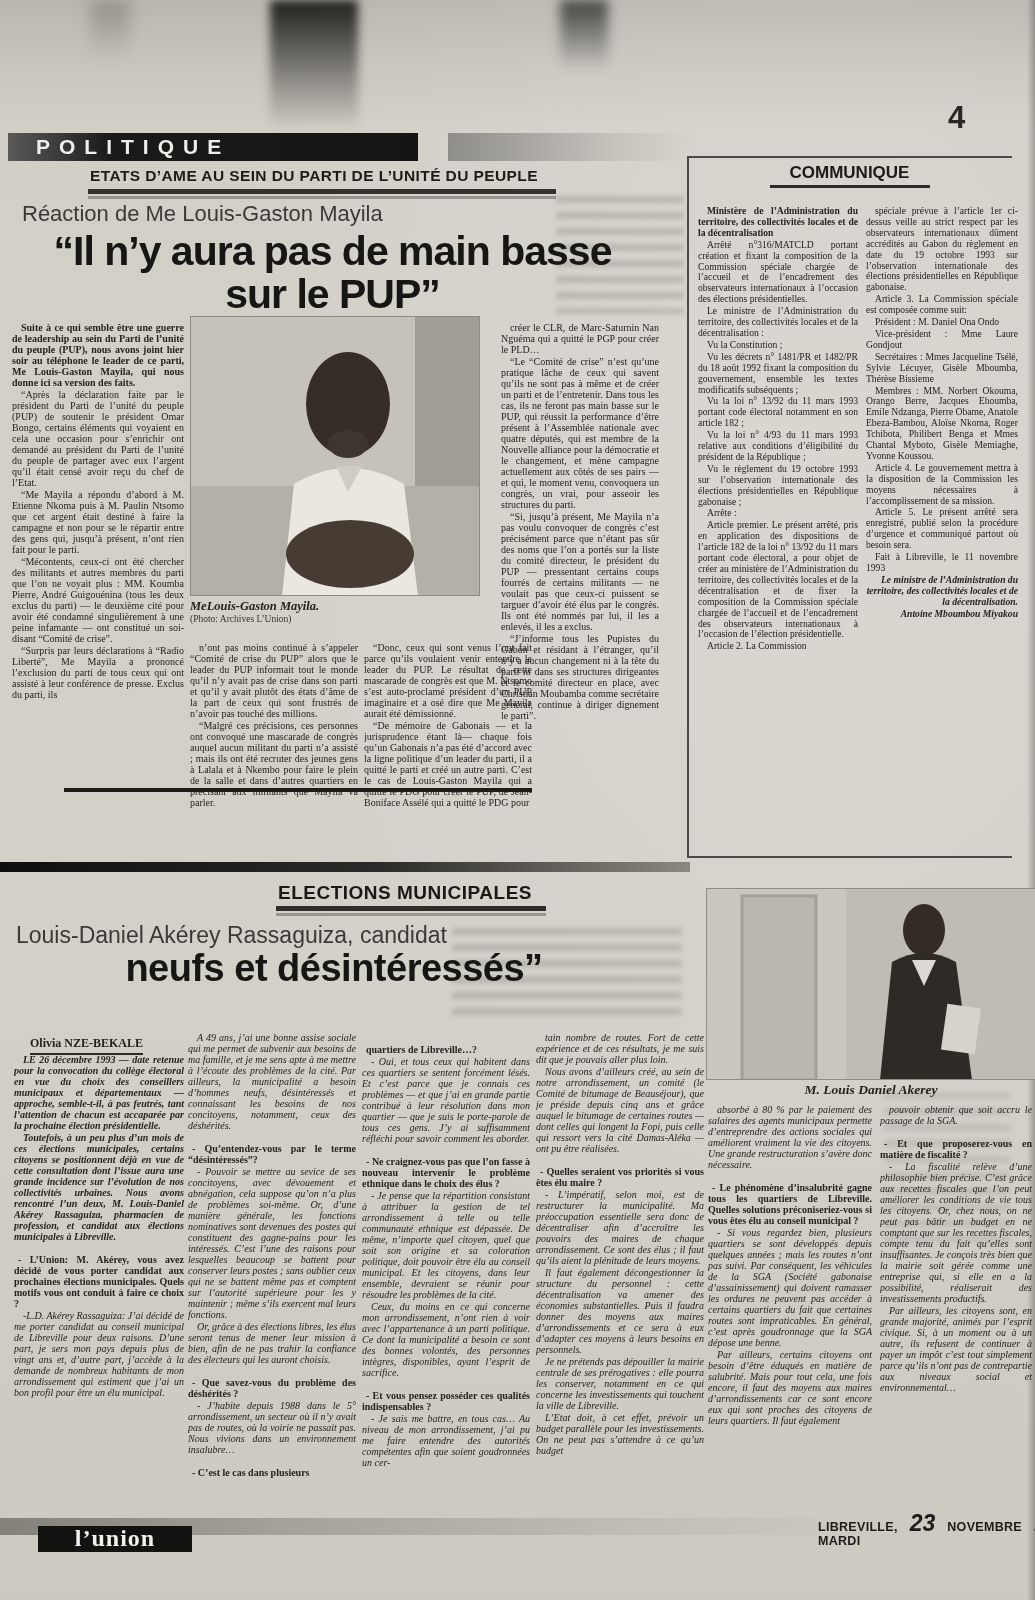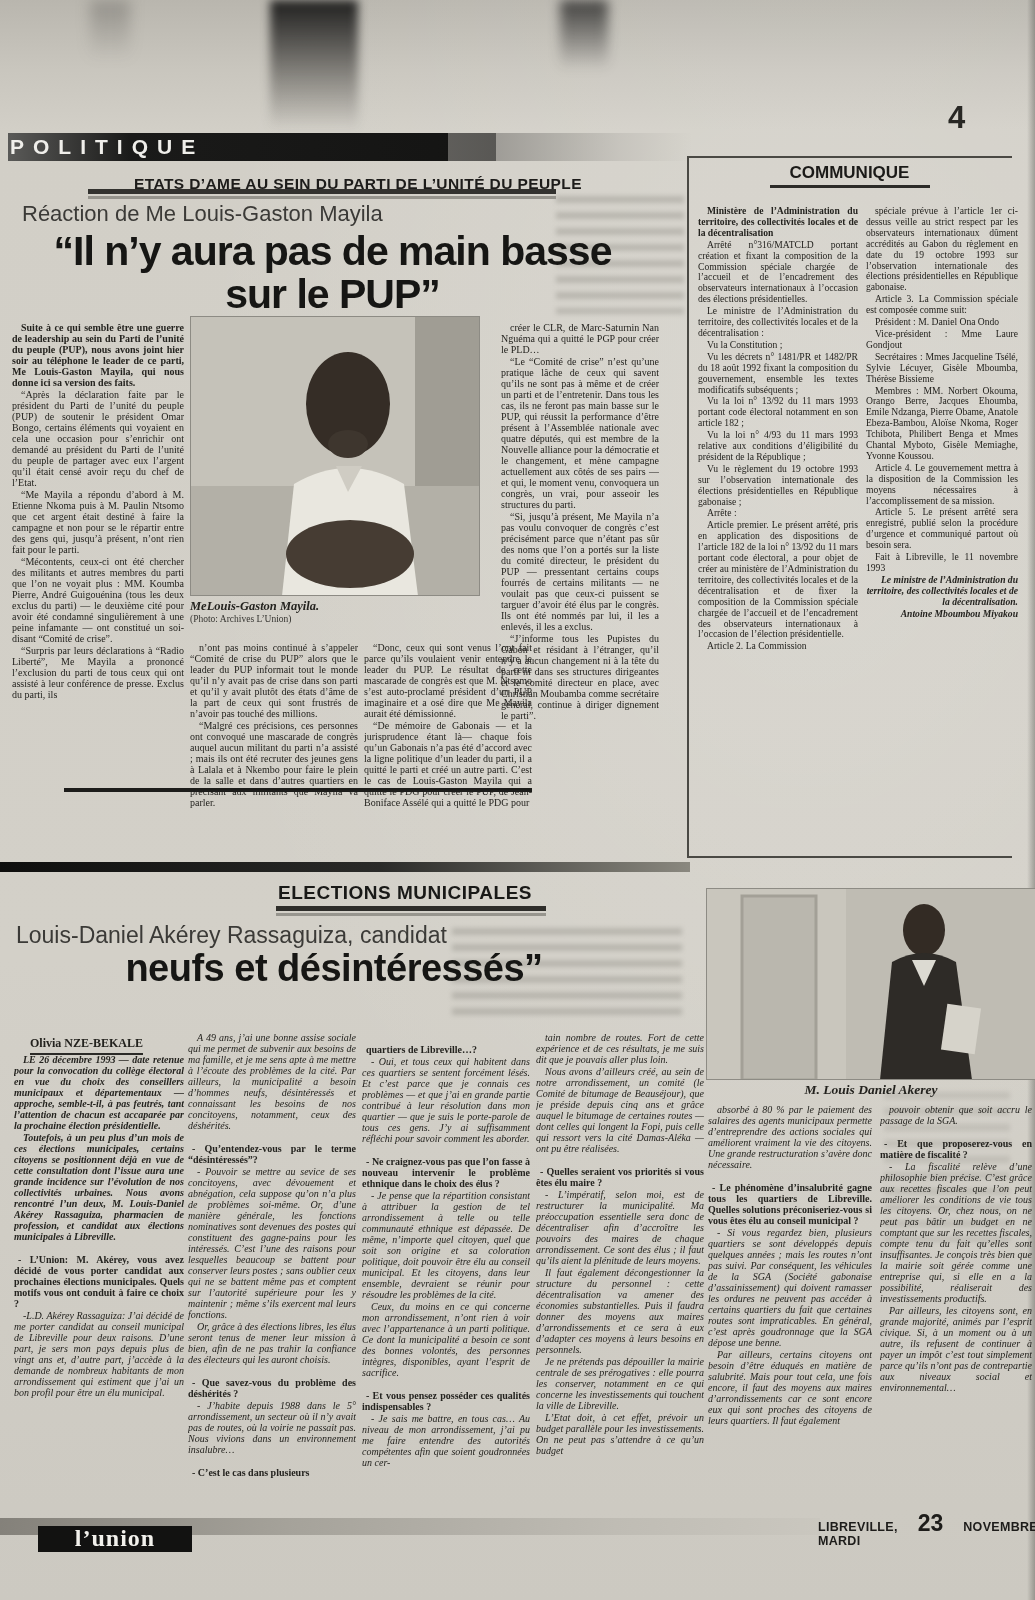--- a/index.html
+++ b/index.html
@@ -9,26 +9,26 @@
       linear-gradient(180deg,#b9b6ae 0,#c9c6be 70px,#d2cfc7 130px,#d3d0c8 60%,#ccc9c1 100%);
     color:#23221e; font-family:"Liberation Serif",serif;}
   .abs{position:absolute;}
   
   .smudge-a{left:270px;top:0;width:88px;height:130px;background:linear-gradient(180deg,rgba(15,15,15,.9),rgba(70,68,64,.45) 62%,transparent);filter:blur(5px);}
   .smudge-b{left:560px;top:0;width:48px;height:70px;background:linear-gradient(180deg,rgba(25,25,25,.75),transparent);filter:blur(6px);}
   .smudge-c{left:90px;top:0;width:40px;height:60px;background:linear-gradient(180deg,rgba(90,88,84,.4),transparent);filter:blur(7px);}
   .edge-r{right:0;top:0;width:8px;height:1600px;background:linear-gradient(90deg,transparent,rgba(55,55,50,.35));}
   .ghost{background:repeating-linear-gradient(180deg, rgba(108,106,98,.55) 0 7px, transparent 7px 16px);filter:blur(2.5px);opacity:.5;}
   
-  .politique-bar{left:8px;top:133px;width:488px;height:28px;background:linear-gradient(90deg,#5a5a58,#1a1a19 25%,#141413);
-    color:#efeeea;font-family:"Liberation Sans",sans-serif;font-weight:bold;font-size:21px;letter-spacing:9px;line-height:28px;padding-left:2px;box-sizing:border-box;}
+  .politique-bar{left:8px;top:133px;width:410px;height:28px;background:linear-gradient(90deg,#5a5a58,#1a1a19 25%,#141413);
+    color:#efeeea;font-family:"Liberation Sans",sans-serif;font-weight:bold;font-size:21px;letter-spacing:9px;line-height:28px;padding-left:28px;box-sizing:border-box;}
   .bar-ext{left:448px;top:133px;width:244px;height:28px;background:linear-gradient(90deg,rgba(120,118,114,.75),rgba(170,168,162,.35) 70%,transparent);}
   .pagenum{left:948px;top:100px;font-family:"Liberation Sans",sans-serif;font-weight:bold;font-size:31px;color:#282724;}
   
-  .kicker{left:90px;top:175px;width:470px;font-family:"Liberation Sans",sans-serif;font-weight:bold;font-size:15.5px;letter-spacing:.4px;color:#1d1c1a;margin-left:44px;}
+  .kicker{left:90px;top:167px;width:470px;font-family:"Liberation Sans",sans-serif;font-weight:bold;font-size:15.5px;letter-spacing:.4px;color:#1d1c1a;}
   .kicker-rule1{left:88px;top:189px;width:468px;height:5px;background:#33322f;}
   .kicker-rule2{left:88px;top:196px;width:468px;height:3px;background:#96948d;}
   .a1-overline{left:22px;top:201px;font-family:"Liberation Sans",sans-serif;font-size:22px;color:#3b3a37;}
   .headline{font-family:"Liberation Sans",sans-serif;font-weight:bold;color:#161614;letter-spacing:-1px;text-align:center;}
   .a1-headline{left:10px;top:230px;width:645px;font-size:41px;line-height:43px;}
   .a1-headline span{display:block;}
   
   .col{position:absolute;font-size:10px;line-height:11px;text-align:justify;overflow:hidden;color:#24231f;}
   .col p{margin:0 0 1px 0;text-indent:9px;}
   .col p.lead{font-weight:bold;}
@@ -73,23 +73,23 @@
   .a2colE{left:708px;top:1104px;width:164px;height:412px;}
   .a2colF{left:880px;top:1104px;width:152px;height:412px;}
   
   .photo2{left:706px;top:888px;width:330px;height:192px;background:#c7c4bb;box-shadow:0 0 0 1px #8f8d86 inset;}
   .photo2 svg{display:block;width:100%;height:100%;}
   .caption2{left:706px;top:1082px;width:330px;text-align:center;font-weight:bold;font-style:italic;font-size:13.5px;}
   
   .footer-bar{left:0;top:1518px;width:820px;height:17px;background:linear-gradient(90deg,#84817a,#a5a29a 35%,#bfbcb4 75%,#cac7bf);}
   .union-logo{left:38px;top:1526px;width:154px;height:26px;background:#121211;color:#f2f1ec;
     font-family:"Liberation Serif",serif;font-weight:bold;font-size:24px;line-height:25px;text-align:center;letter-spacing:1px;}
-  .dateline{left:818px;top:1510px;width:210px;height:30px;display:flex;align-items:baseline;gap:20px;font-family:"Liberation Sans",sans-serif;font-weight:bold;color:#1d1c1a;}
+  .dateline{left:818px;top:1510px;width:210px;height:30px;display:flex;align-items:baseline;gap:12px;font-family:"Liberation Sans",sans-serif;font-weight:bold;color:#1d1c1a;}
   .dl-sm{font-size:12.5px;letter-spacing:.3px;}
-  .dl-lg{font-size:23px;}
+  .dl-lg{font-size:23px;font-style:italic;}
 </style>
 </head>
 <body>
 
 <div class="page">
 
   <div class="abs smudge-a"></div>
   <div class="abs smudge-b"></div>
   <div class="abs smudge-c"></div>
   <div class="abs edge-r"></div>

